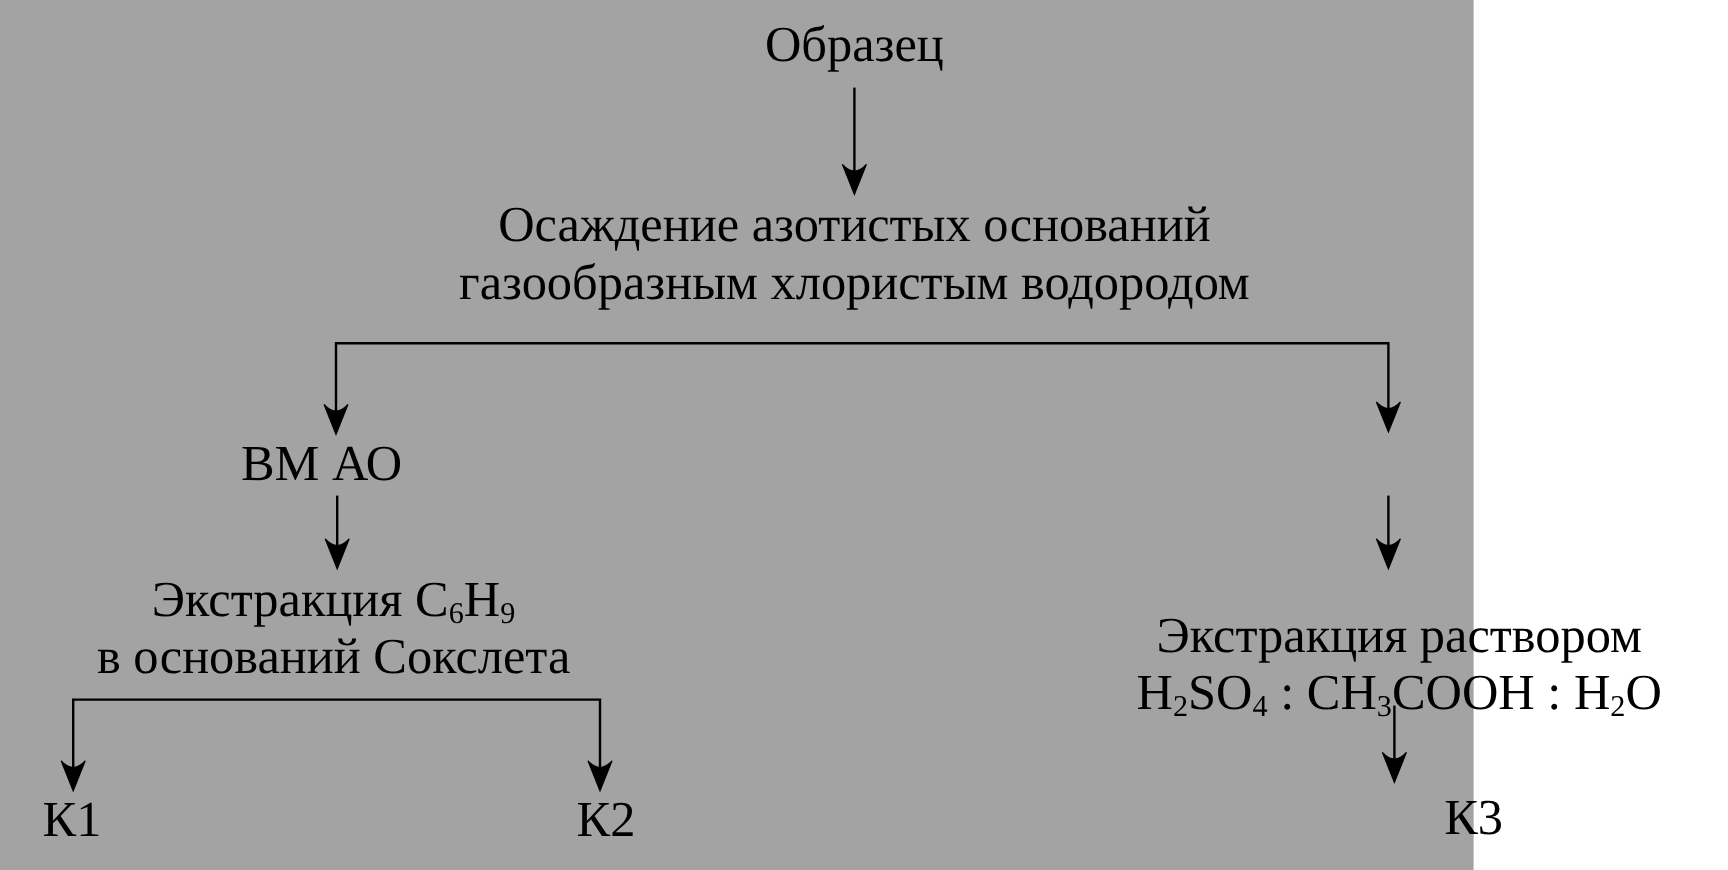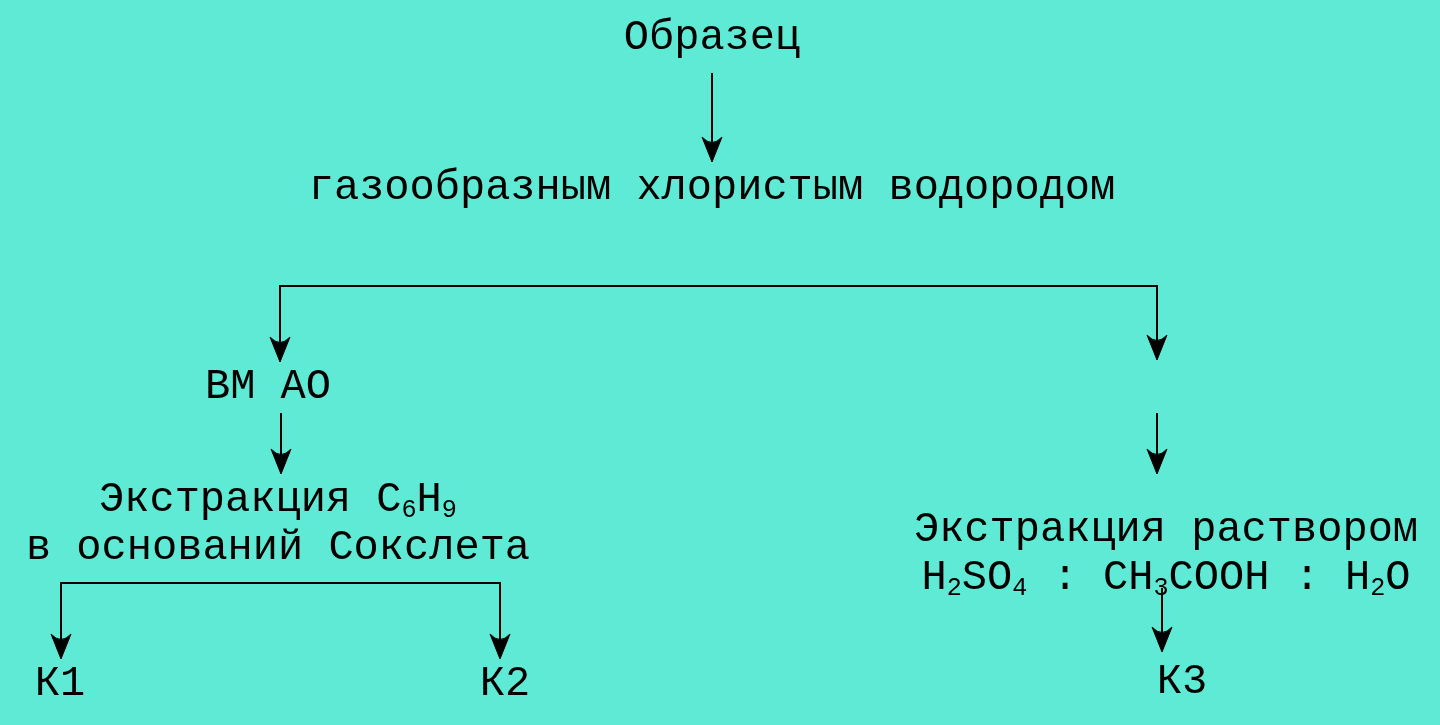--- a/index.html
+++ b/index.html
@@ -5,24 +5,24 @@
   html, body {
     margin: 0;
     padding: 0;
     background: #ffffff;
     width: 1440px;
     height: 725px;
     overflow: hidden;
   }
   .stage {
     position: relative;
-    width: 1440px;
+    width: 1228px;
     height: 725px;
-    background: #5eead4;
-    font-family: Liberation Mono, monospace;
+    background: #a3a3a3;
+    font-family: Liberation Serif, serif;
     color: #000000;
   }
   .lines-layer {
     position: absolute;
     left: 0;
     top: 0;
     width: 1440px;
     height: 725px;
   }
   .node {
@@ -78,35 +78,36 @@
 
     <g>
       <path d="M1162 588 L1162 640" stroke="#000" stroke-width="2" fill="none"></path>
       <path d="M1152 627 Q1162 638 1172 627 L1162 652 Z" fill="#000" stroke="#000" stroke-width="1"></path>
     </g>
   </svg>
 
   <div class="node" style="left:712px; top:14px;">Образец</div>
 
   <div class="node" style="left:712px; top:164px;">
+    <div>Осаждение азотистых оснований</div>
     <div>газообразным хлористым водородом</div>
   </div>
 
   <div class="node" style="left:268px; top:363px;text-align:right;">ВМ АО</div>
 
 
   <div class="node" style="left:278px; top:476px;">
     <div>Экстракция C<sub>6</sub>H<sub>9</sub></div>
     <div>в оснований Сокслета</div>
   </div>
 
   <div class="node" style="left:1166px; top:476px;margin-top:30px;">
     <div>Экстракция раствором</div>
     <div>H<sub>2</sub>SO<sub>4</sub> : CH<sub>3</sub>COOH : H<sub>2</sub>O</div>
   </div>
 
   <div class="node" style="left:60px; top:660px;">К1</div>
 
   <div class="node" style="left:505px; top:660px;">К2</div>
 
-  <div class="node" style="left:1182px; top:658px;">К3</div>
+  <div class="node" style="left:1228px; top:658px;">К3</div>
 
 </div>
 
 </body></html>

